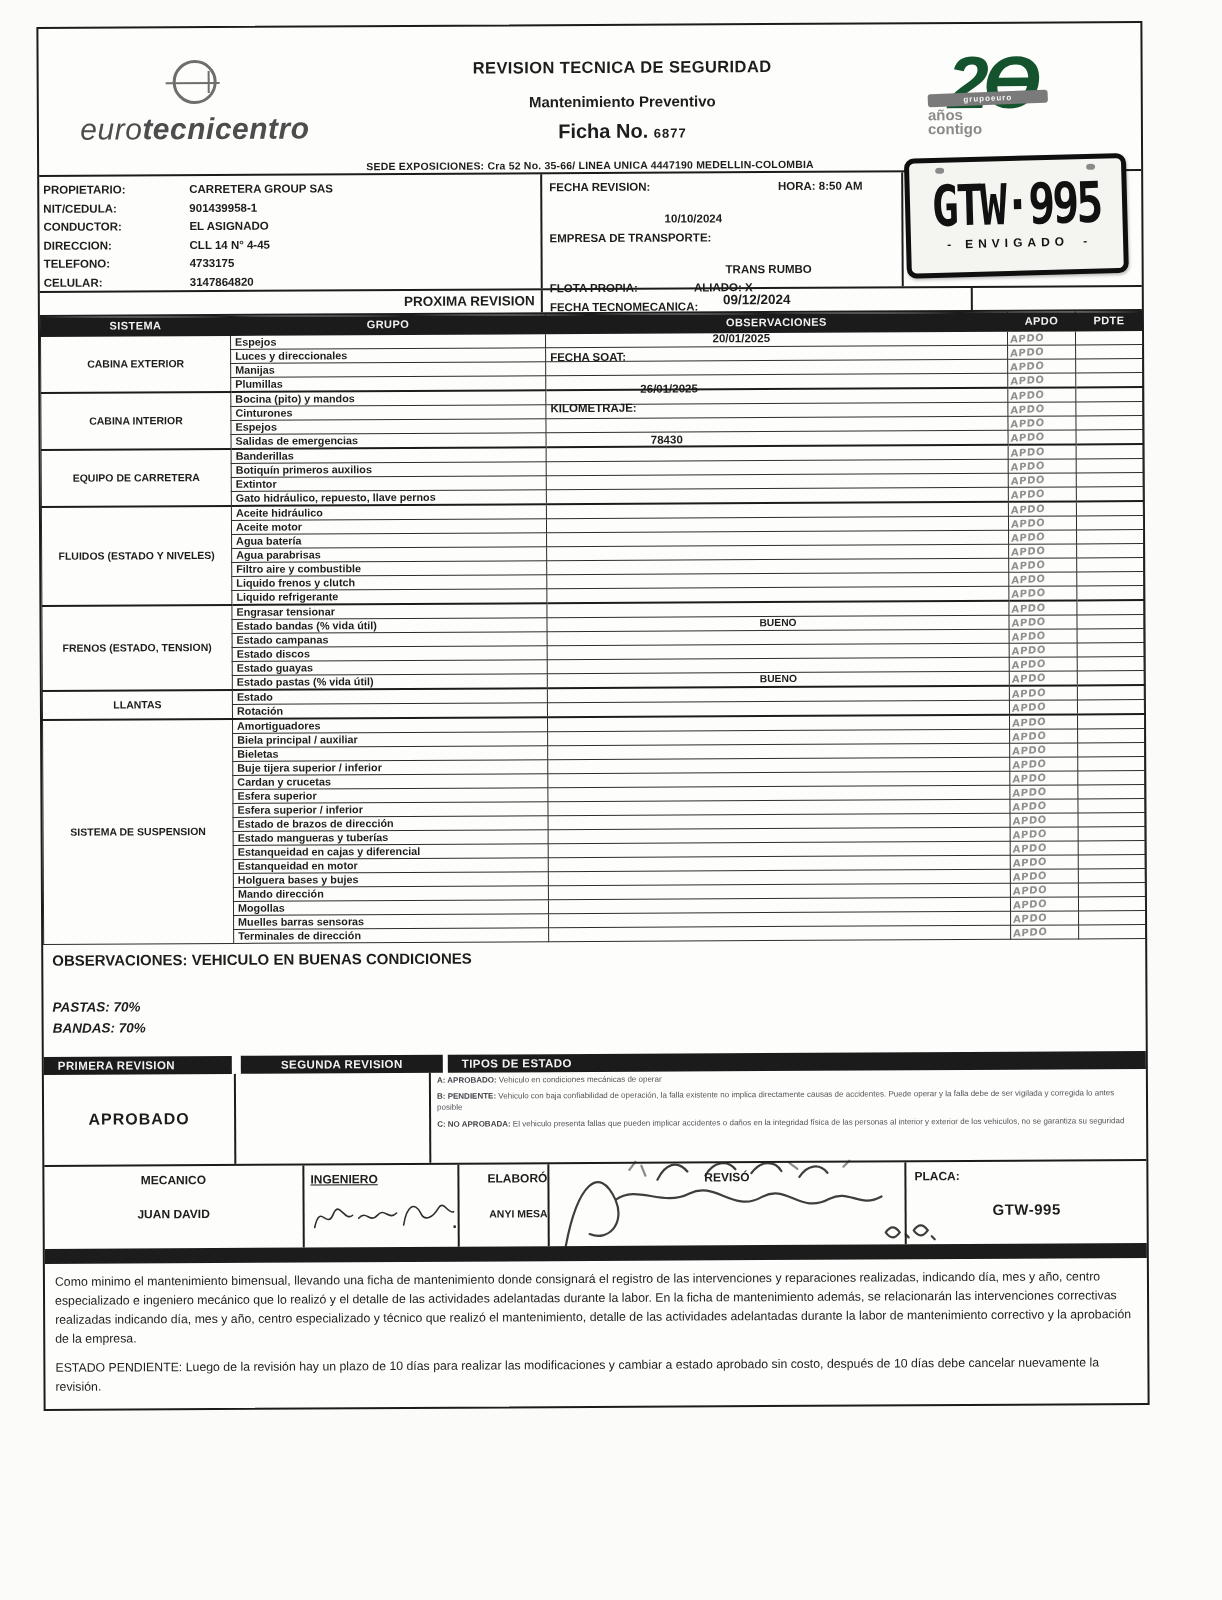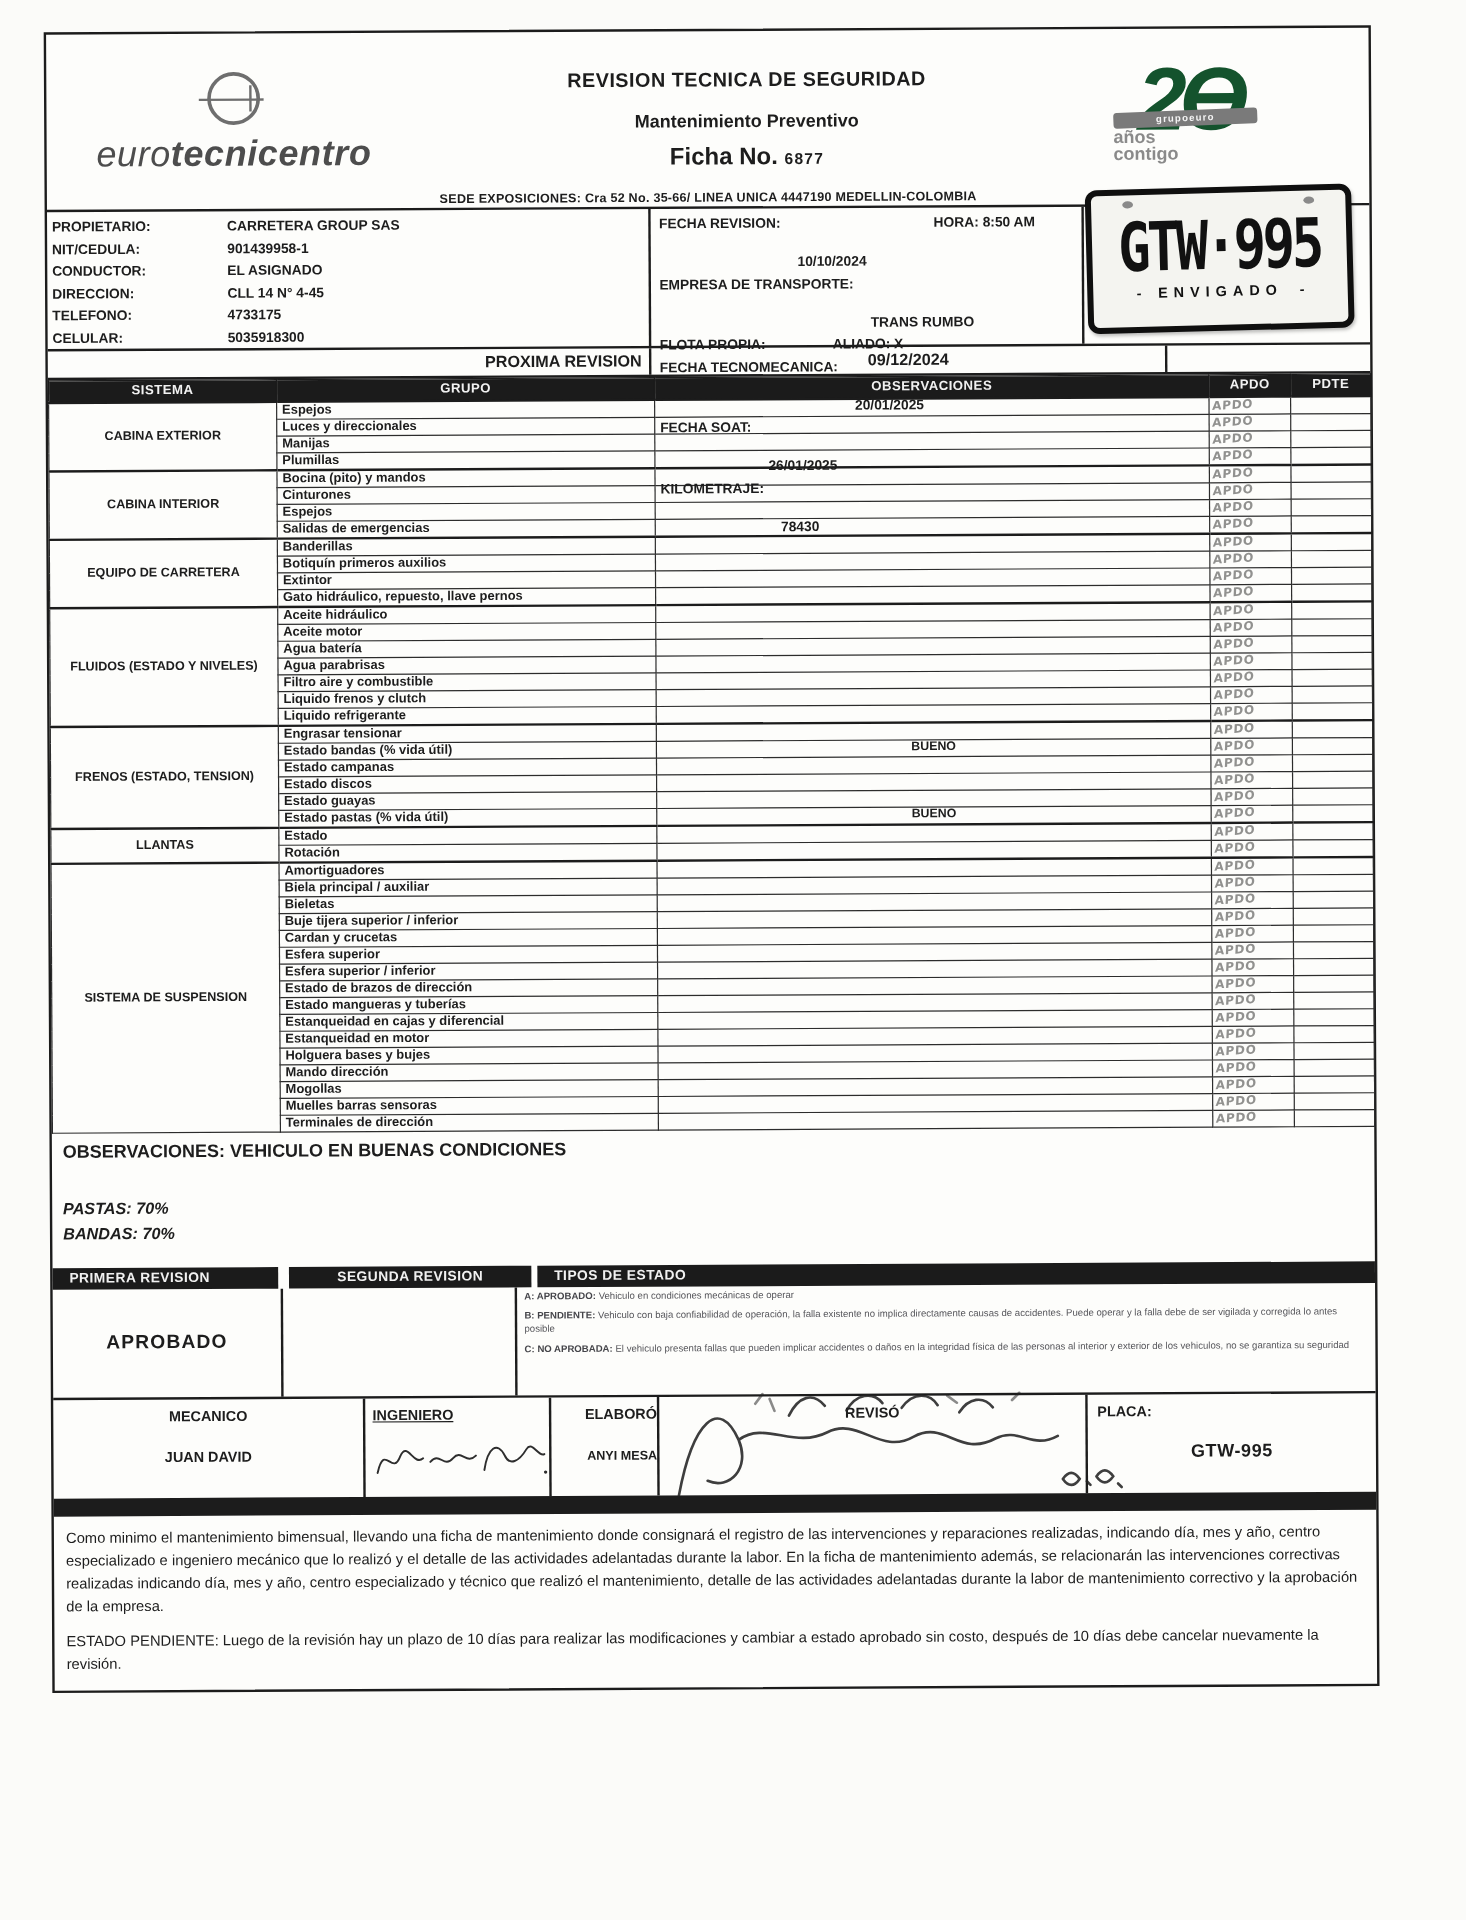--- a/index.html
+++ b/index.html
@@ -129,21 +129,21 @@
       <div class="irow">
           <span class="lb">DIRECCION:</span>
           <span>CLL 14 N° 4-45</span>
         </div>
       <div class="irow">
           <span class="lb">TELEFONO:</span>
           <span>4733175</span>
         </div>
       <div class="irow">
           <span class="lb">CELULAR:</span>
-          <span>5035918300</span>
+          <span>3147864820</span>
         </div>
     </div>
     <div class="info-right">
       <div class="irow">
           <span>FECHA REVISION:</span>
           <span class="vx">10/10/2024</span>
           <span class="ex">HORA: 8:50 AM</span>
         </div>
       <div class="irow">
           <span>EMPRESA DE TRANSPORTE:</span>

